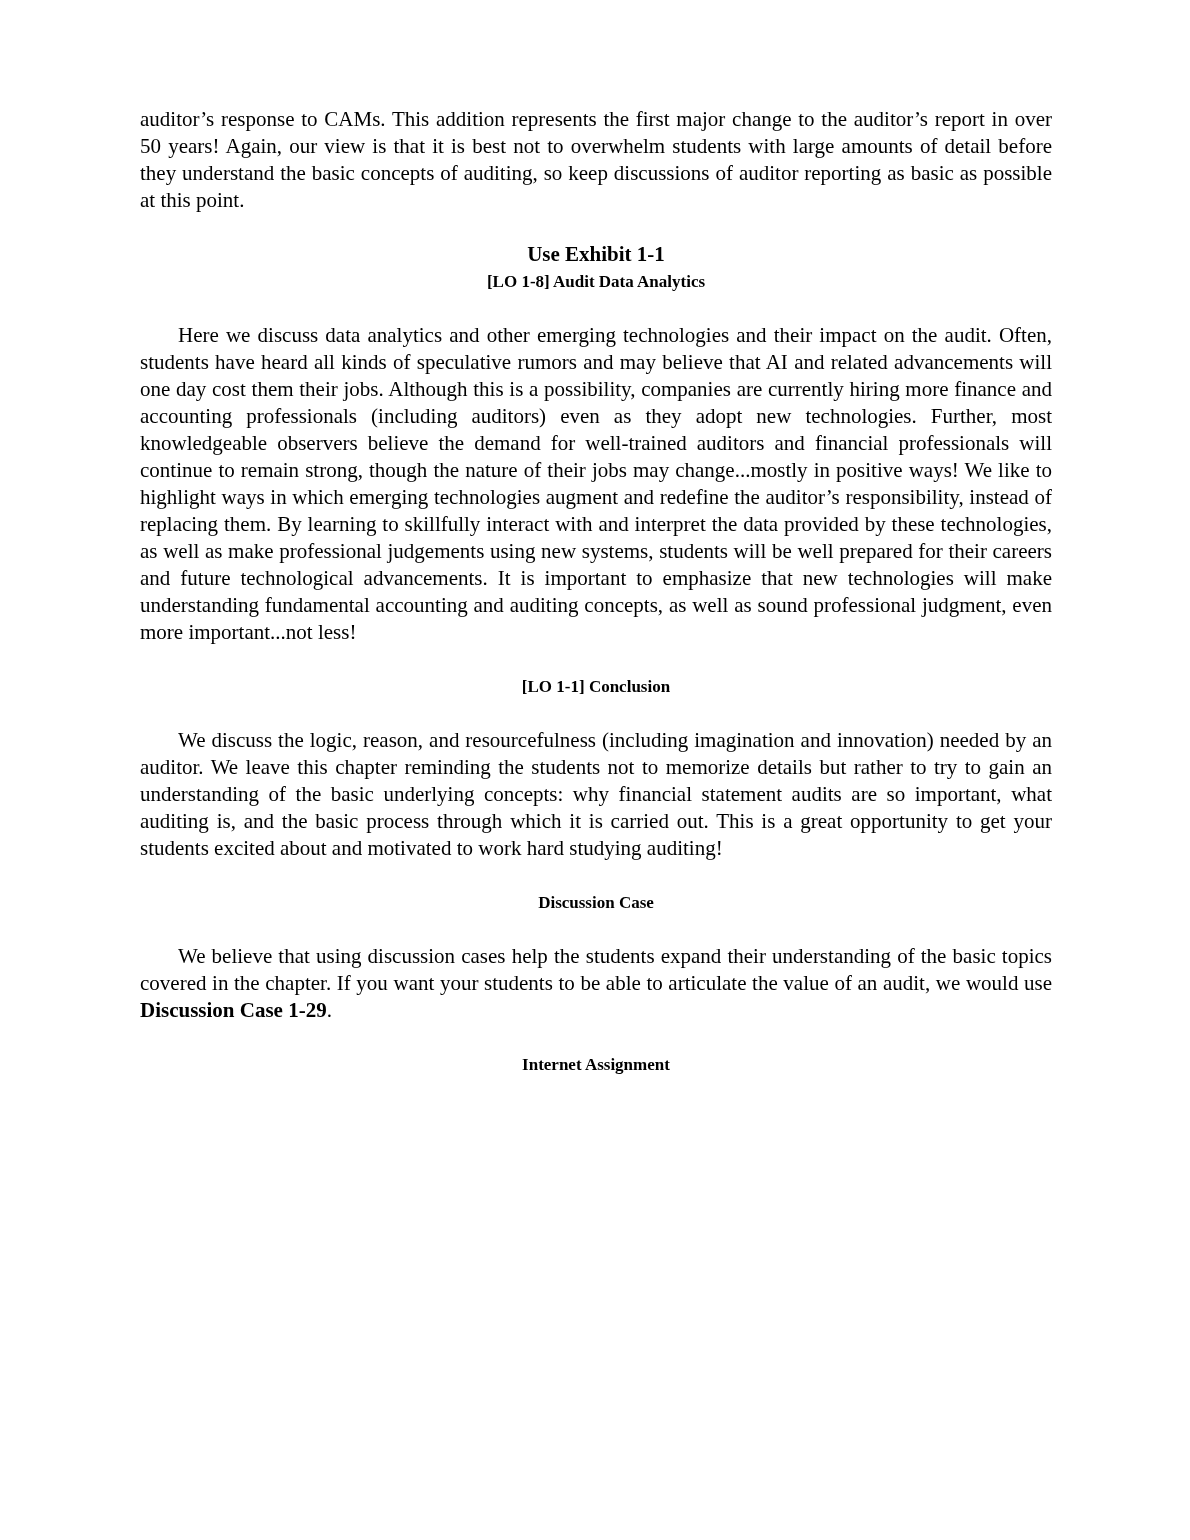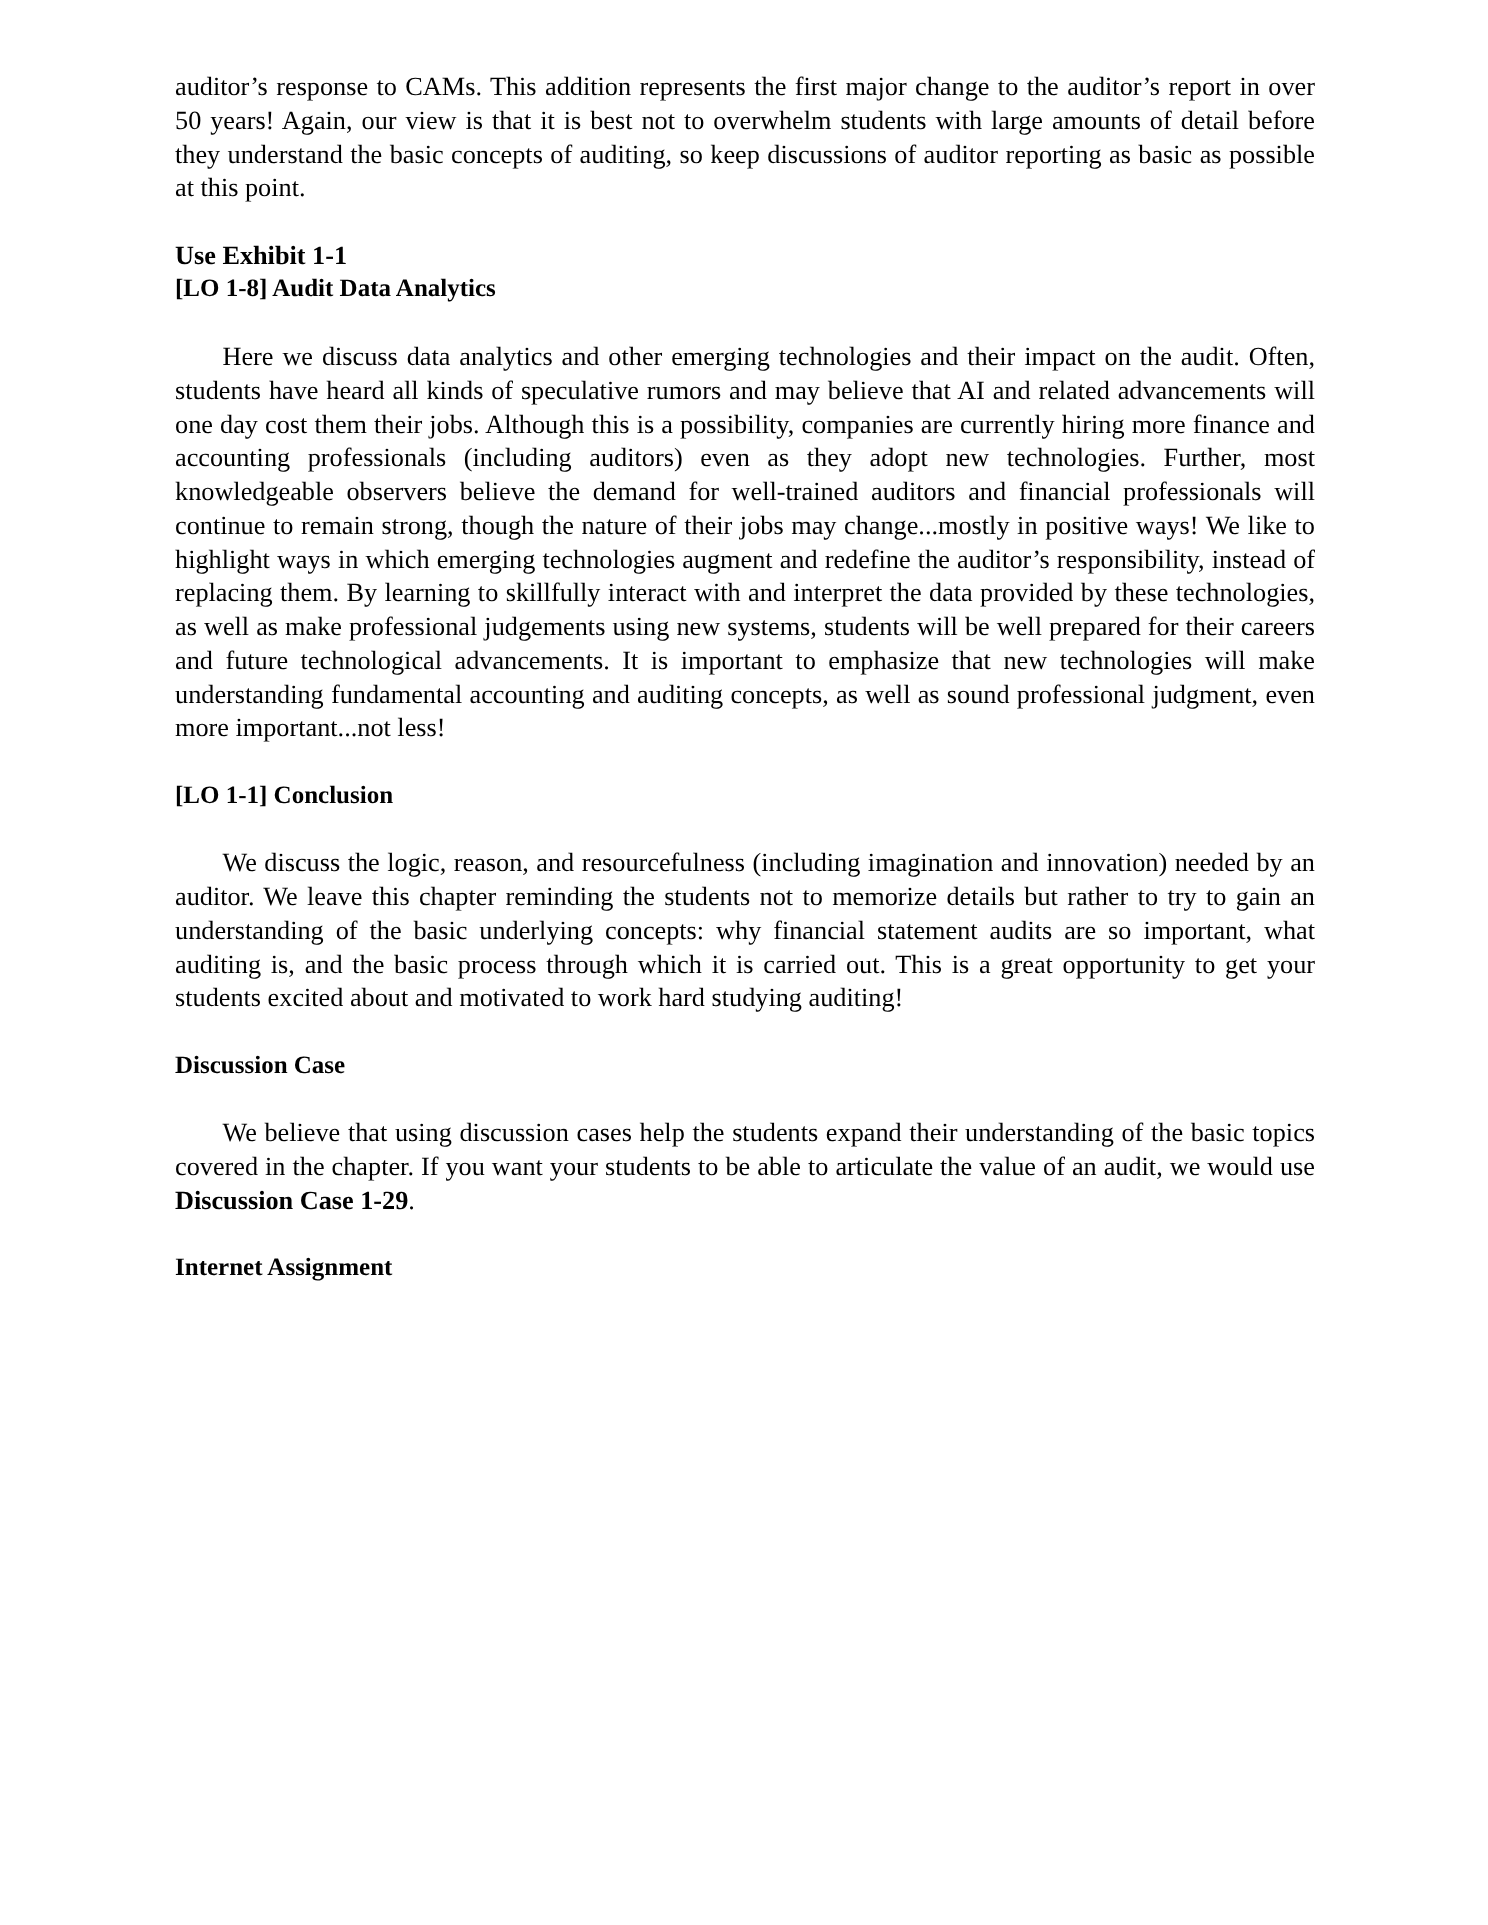--- a/index.html
+++ b/index.html
@@ -9,44 +9,45 @@
   }
   .page {
     position: relative;
     width: 1190px;
     height: 1540px;
     margin: 0 auto;
     background: #ffffff;
     font-family: "Liberation Serif", "DejaVu Serif", serif;
     color: #000000;
     box-sizing: border-box;
-    padding: 56px 138px 0 140px;
+    padding: 106px 138px 0 140px;
     overflow: hidden;
   }
   .para {
     font-size: 21px;
     line-height: 27px;
     text-align: justify;
     text-indent: 38px;
     margin: 0 0 27px 0;
   }
   .para.no-indent {
     text-indent: 0;
   }
   .heading {
-    font-size: 20px;
+    font-size: 17px;
     line-height: 27px;
     font-weight: bold;
-    text-align: left;
+    text-align: center;
     margin: 0 0 27px 0;
   }
   .center-heading {
     font-size: 21px;
     line-height: 27px;
     font-weight: bold;
+    text-align: center;
     margin: 27px 0 0 0;
   }
   .bold-run {
     font-weight: bold;
   }
   .footer {
     position: absolute;
     left: 140px;
     right: 138px;
     top: 1399px;

